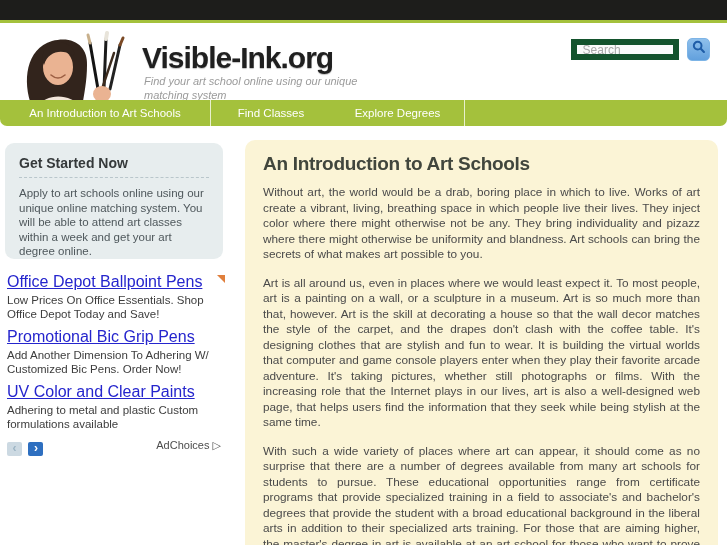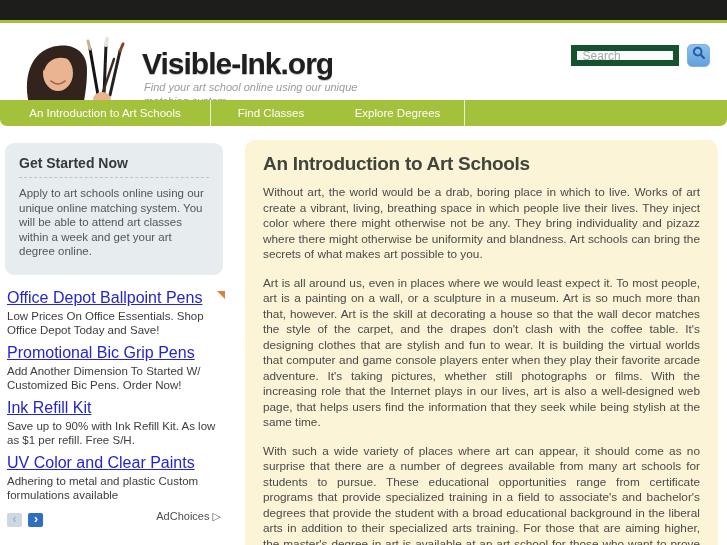--- a/index.html
+++ b/index.html
@@ -5,21 +5,21 @@
   * { margin:0; padding:0; box-sizing:border-box; }
   html,body { width:727px; height:545px; overflow:hidden; background:#fff;
               font-family:"Liberation Sans","DejaVu Sans",sans-serif; }
   #canvas { position:relative; width:727px; height:545px; background:#fff; }
 
   
   .topbar { position:absolute; left:0; top:0; width:727px; height:20px; background:#1d1d1b; }
   .accentline { position:absolute; left:0; top:20px; width:727px; height:3px; background:#a4c13c; }
 
   
-  .header { position:absolute; left:0; top:36px; width:727px; height:77px; background:#fff;text-decoration:underline; }
+  .header { position:absolute; left:0; top:30px; width:727px; height:77px; background:#fff;text-decoration:underline; }
   .photo { position:absolute; left:14px; top:1px; width:118px; height:76px; }
   .site-title { position:absolute; left:142px; top:11px; font-size:30px; font-weight:bold;
                 color:#1f1f1f; letter-spacing:-1px; text-shadow:0 1px 1px rgba(0,0,0,.25); }
   .tagline { position:absolute; left:144px; top:44px; width:220px; font-size:11px; font-style:italic;
              color:#9b9b9b; line-height:14px; }
   .search-wrap { position:absolute; right:17px; top:8px; height:24px; }
   .search-input { width:108px; height:21px; border:6px solid #14532d; background:#fbfbfb;
                   font-size:12px; color:#555; padding:0 6px; vertical-align:middle; outline:none; }
   .search-input::placeholder { color:#a9a9a9; }
   .search-btn { display:inline-block; width:23px; height:23px; margin-left:4px; vertical-align:middle;
@@ -30,21 +30,21 @@
   .nav { position:absolute; left:0; top:100px; width:727px; height:26px; background:#a4c13c;
          border-radius:0 0 7px 7px; display:flex; }
   .nav-item { height:26px; line-height:26px; text-align:center; color:#fff; font-size:11.5px;
               cursor:pointer; }
   .nav-item.b1 { width:211px; border-right:1px solid rgba(255,255,255,.75); }
   .nav-item.b2 { width:134px; border-right:1px solid rgba(255,255,255,.75); }
   .nav-item.b3 { width:120px; }
 
   
   .sidebar { position:absolute; left:5px; top:143px; width:218px; }
-  .getstarted { background:#e7edee; border-radius:9px; padding:12px 14px 16px 14px; }
+  .getstarted { background:#e7edee; border-radius:9px; padding:12px 14px 0 14px; }
   .getstarted h2 { font-size:14px; color:#35393a; font-weight:bold; padding-bottom:6px;
                    border-bottom:1px dashed #b9c6cb; margin-bottom:8px; }
   .getstarted p { font-size:11.5px; color:#4f585c; line-height:14.5px; }
 
   .ads { position:relative; margin-top:14px; padding-left:2px; }
   .ad-corner { position:absolute; right:-2px; top:2px; width:0; height:0;
                border-top:8px solid #e07f3c; border-left:8px solid transparent; }
   .ad { margin-bottom:7px; }
   .ad-title { font-size:16px; font-weight:normal; color:#2525cd; text-decoration:underline;
               cursor:pointer; display:inline-block; margin-bottom:2px; }
@@ -133,27 +133,23 @@
     <div class="ads">
       <div class="ad-corner"></div>
 
       <div class="ad">
         <a class="ad-title">Office Depot Ballpoint Pens</a>
         <div class="ad-desc">Low Prices On Office Essentials. Shop Office Depot Today and Save!</div>
       </div>
 
       <div class="ad">
         <a class="ad-title">Promotional Bic Grip Pens</a>
-        <div class="ad-desc">Add Another Dimension To Started W/ Customized Bic Pens. Order Now!</div>
+        <div class="ad-desc">Add Another Dimension To Adhering W/ Customized Bic Pens. Order Now!</div>
       </div>
 
-      <div class="ad">
-        <a class="ad-title">Ink Refill Kit</a>
-        <div class="ad-desc">Save up to 90% with Ink Refill Kit. As low as $1 per refill. Free S/H.</div>
-      </div>
 
       <div class="ad">
         <a class="ad-title">UV Color and Clear Paints</a>
         <div class="ad-desc">Adhering to metal and plastic Custom formulations available</div>
       </div>
 
       <div class="ad-footer">
         <span class="pg-btn pg-prev"><span>‹</span></span>
         <span class="pg-btn pg-next"><span>›</span></span>
         <span class="adchoices"><span>AdChoices</span> <span class="tri">▷</span></span>

